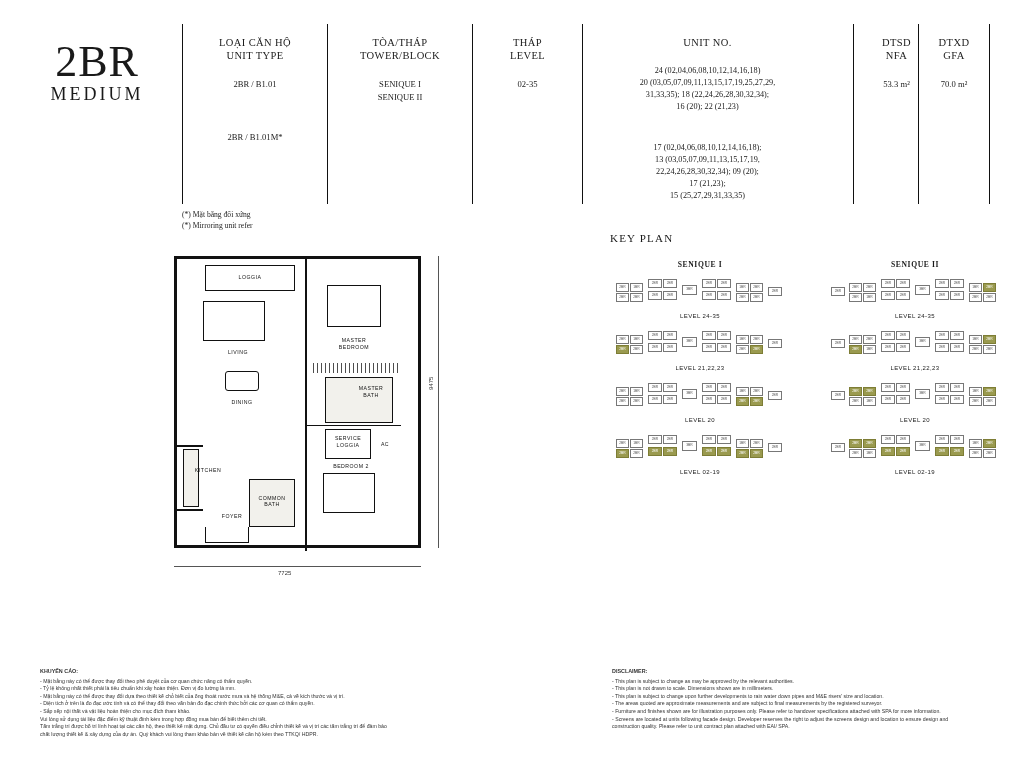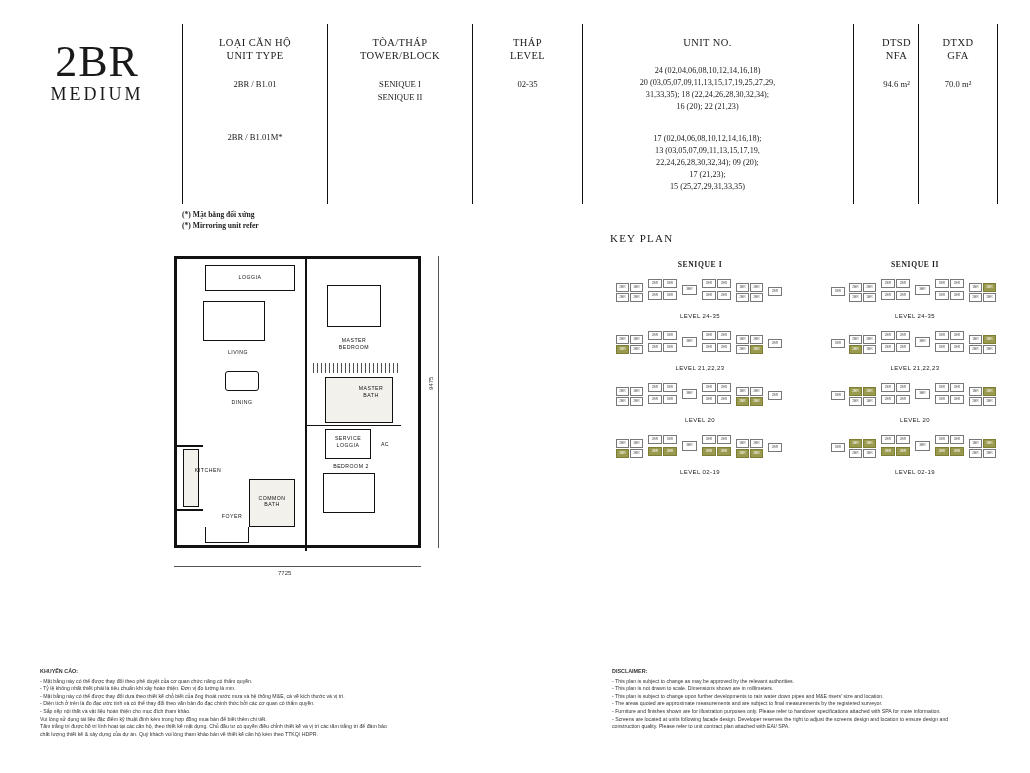--- a/index.html
+++ b/index.html
@@ -38,21 +38,21 @@
     margin-top:12px;font-size:10.5px;letter-spacing:.4px;line-height:13px;
   }
   .hcol .ttl .en{color:#222;}
   .hcol .body{
     margin-top:16px;font-size:8.6px;line-height:12.5px;color:#222;padding:0 4px;
   }
   .hcol .body.small{font-size:8.2px;line-height:12px;}
   .block2{margin-top:22px;}
 
   .note{
-    position:absolute;left:150px;top:186px;font-size:7.6px;line-height:10.5px;color:#222;font-weight:bold;
+    position:absolute;left:150px;top:186px;font-size:7.6px;line-height:10.5px;color:#222;
   }
 
   
   .planwrap{
     position:absolute;left:150px;top:240px;width:320px;height:340px;
   }
   .plan{
     position:absolute;left:24px;top:16px;width:247px;height:292px;
     border:3px solid #111;box-sizing:border-box;background:#fff;
   }
@@ -146,36 +146,36 @@
       </div>
 
       <div class="hcol" style="left:400px;width:250px;">
         <div class="ttl">
           <div class="en">UNIT NO.</div>
         </div>
         <div class="body small" style="white-space:pre-line;">24 (02,04,06,08,10,12,14,16,18)
 20 (03,05,07,09,11,13,15,17,19,25,27,29,
 31,33,35); 18 (22,24,26,28,30,32,34);
 16 (20); 22 (21,23)</div>
-        <div class="body small" style="white-space:pre-line;margin-top:20px;">17 (02,04,06,08,10,12,14,16,18);
+        <div class="body small" style="white-space:pre-line;margin-top:29px;">17 (02,04,06,08,10,12,14,16,18);
 13 (03,05,07,09,11,13,15,17,19,
 22,24,26,28,30,32,34); 09 (20);
 17 (21,23);
 15 (25,27,29,31,33,35)</div>
       </div>
 
       <div class="hcol" style="left:671px;width:86px;">
         <div class="ttl">
           <div>DTSD</div>
           <div class="en">NFA</div>
         </div>
-        <div class="body">94.6 m²</div>
-      </div>
-
-      <div class="hcol" style="left:736px;width:80px;border-right:1px solid #111;">
+        <div class="body">53.3 m²</div>
+      </div>
+
+      <div class="hcol" style="left:736px;width:72px;border-right:1px solid #111;">
         <div class="ttl">
           <div>DTXD</div>
           <div class="en">GFA</div>
         </div>
         <div class="body">70.0 m²</div>
       </div>
 
     </div>
 
     <div class="note">

